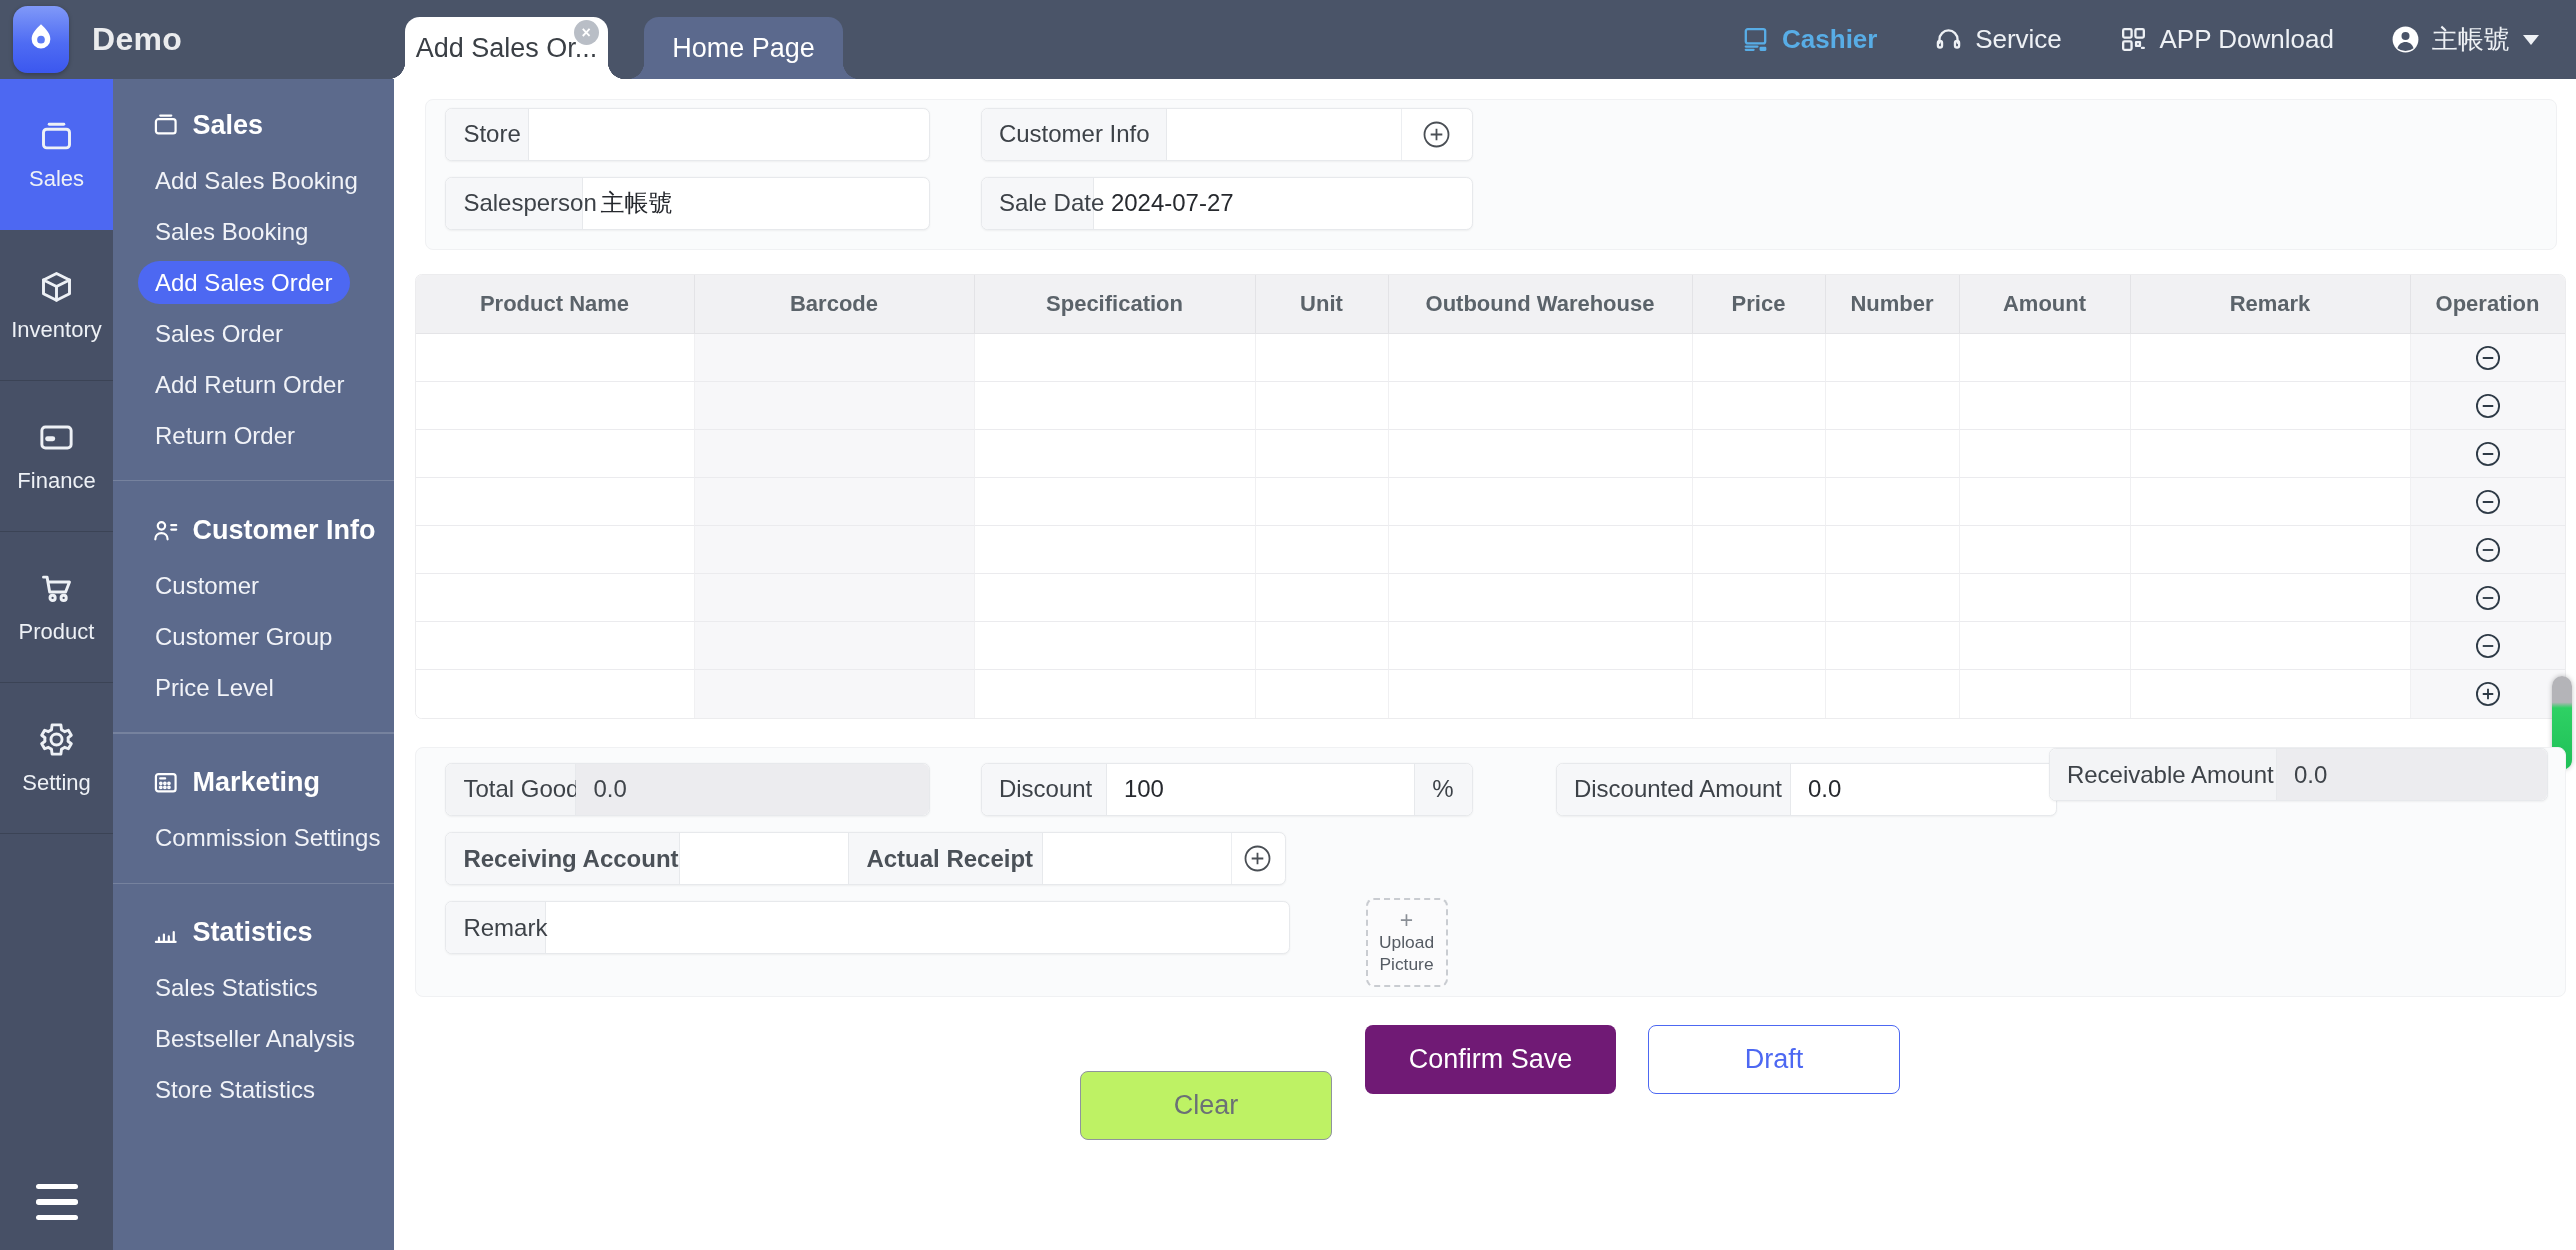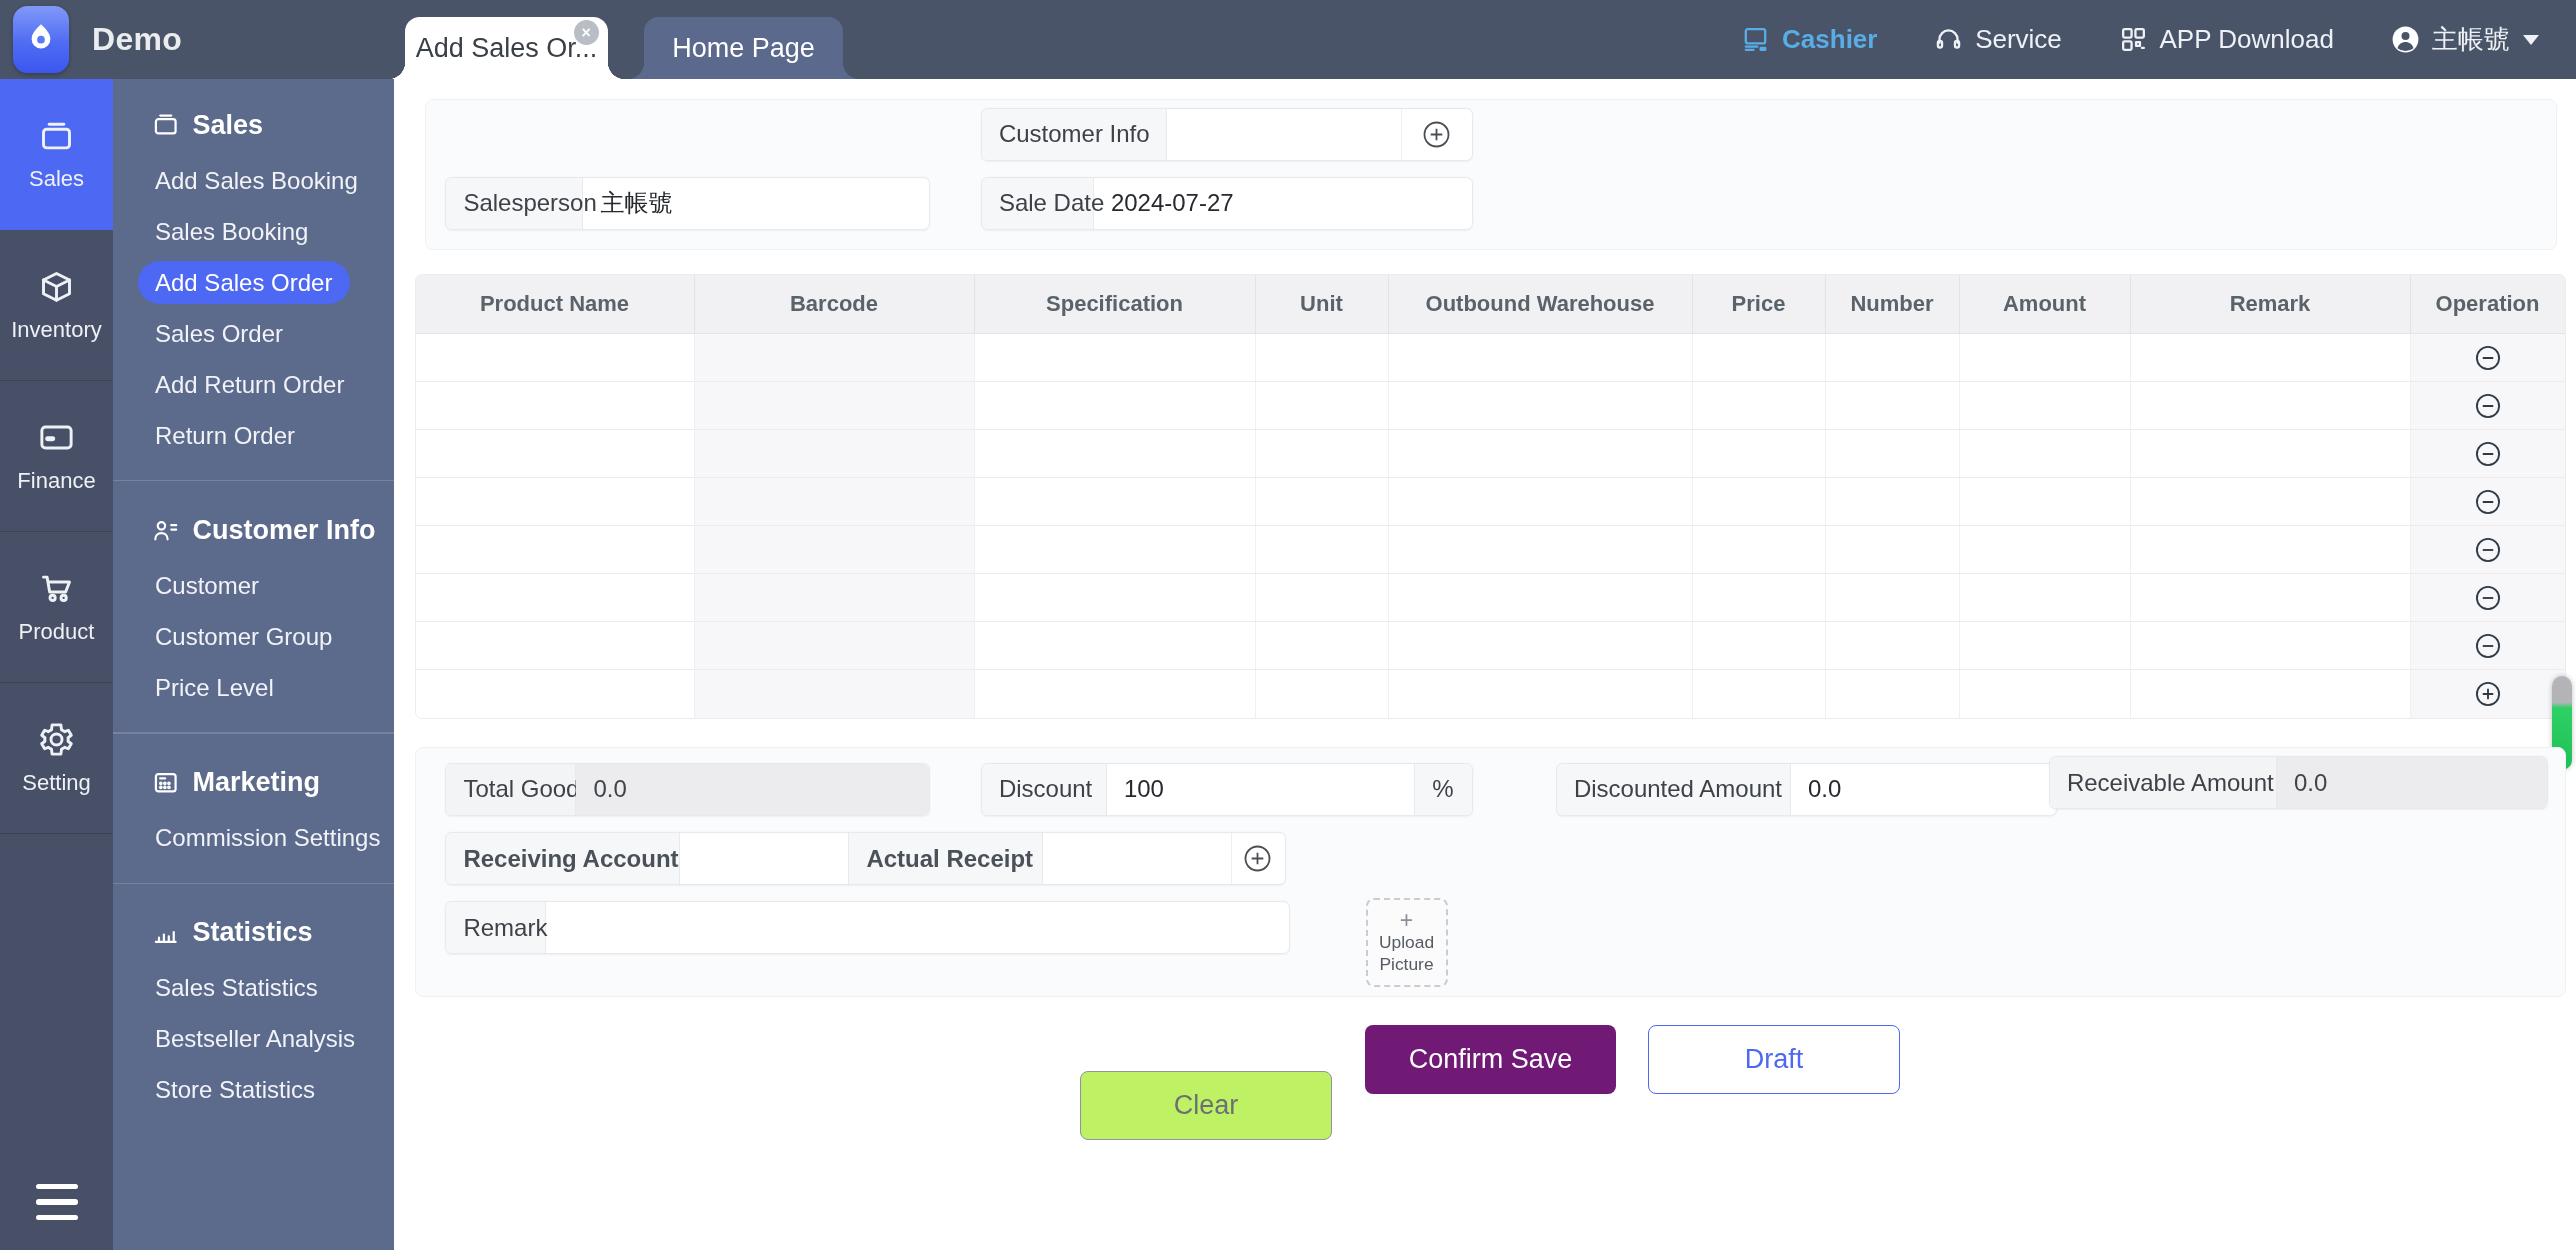--- a/index.html
+++ b/index.html
@@ -283,20 +283,24 @@
       <span>Bestseller Analysis</span>
     </div>
     <div class="sub-item">
       <span>Store Statistics</span>
     </div>
   </div>
 
 <div class="content">
 
   <div class="card form-card">
+    <div class="fgroup" style="left:19.5px; top:8px; width:485px;">
+      <div class="flabel" style="width:83px;">Store</div>
+      <div class="fvalue"></div>
+    </div>
     <div class="fgroup" style="left:555px; top:8px; width:492px;">
       <div class="flabel" style="width:185px;">Customer Info</div>
       <div class="fvalue"></div>
       <div class="fplus" style="width:71px;">
         <svg viewBox="0 0 24 24" fill="none" stroke="currentColor" stroke-width="1.4">
             <circle cx="12" cy="12" r="9.3"></circle>
             <path d="M7.5 12h9M12 7.5v9"></path>
           </svg>
       </div>
     </div>
@@ -470,21 +474,21 @@
     </div>
     <div class="fgroup" style="left:565px; top:14.8px; width:492px;">
       <div class="flabel" style="width:125px;">Discount</div>
       <div class="fvalue">100</div>
       <div class="fsuffix" style="width:58px;">%</div>
     </div>
     <div class="fgroup" style="left:1140px; top:14.8px; width:501px;">
       <div class="flabel" style="width:234px;">Discounted Amount</div>
       <div class="fvalue">0.0</div>
     </div>
-    <div class="fgroup disabled" style="left:1633px; top:8px; width:499px;justify-content:space-between;">
+    <div class="fgroup disabled" style="left:1633px; top:0; width:499px;justify-content:space-between;">
       <div class="flabel" style="width:227px;">Receivable Amount</div>
       <div class="fvalue">0.0</div>
     </div>
 
     <div class="fgroup" style="left:29.5px; top:84px; width:841px;">
       <div class="flabel bold" style="width:234px;">Receiving Account</div>
       <div class="fvalue" style="flex:none; width:168px;"></div>
       <div class="flabel bold" style="width:195px; border-left:1.3px solid #e7e9ec;">Actual Receipt</div>
       <div class="fvalue" style="flex:none; width:188px;"></div>
       <div class="fplus" style="width:52px;">

